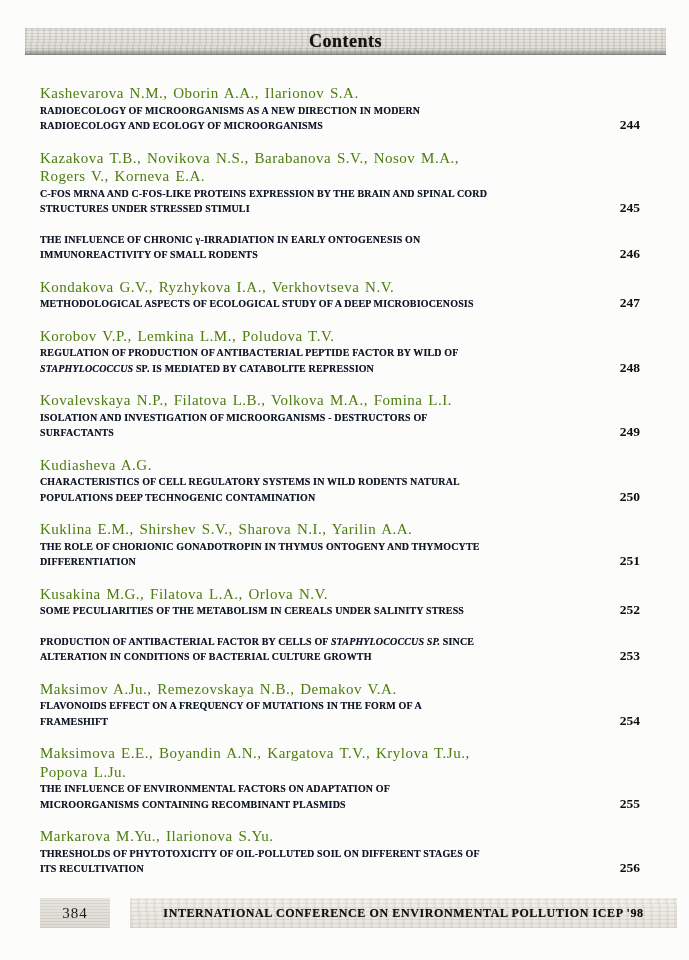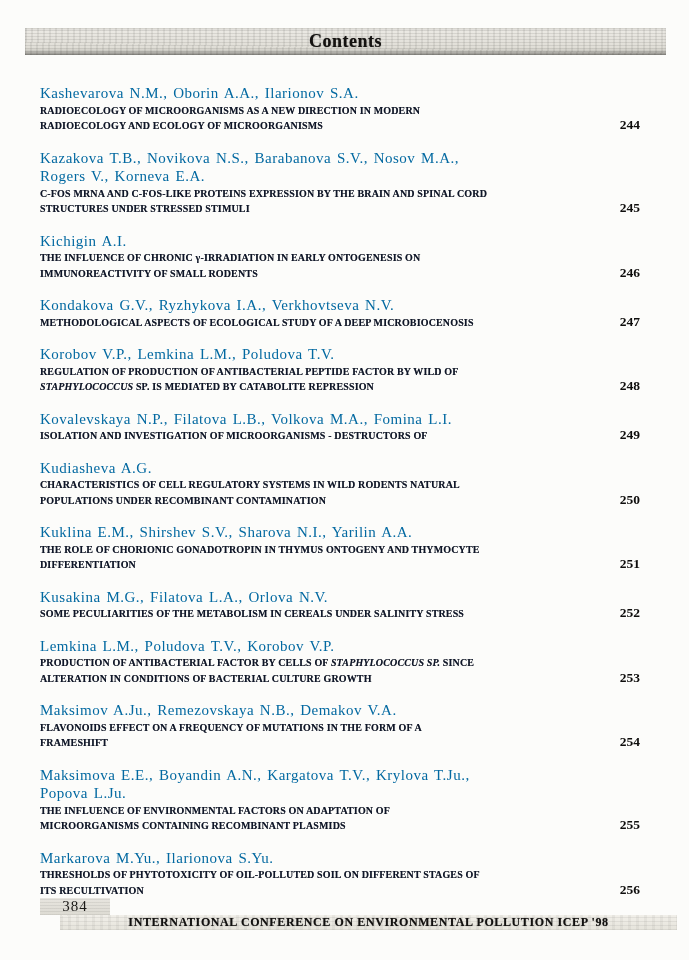--- a/index.html
+++ b/index.html
@@ -54,21 +54,21 @@
     margin-bottom: 15px;
   }
   .entry-body {
     width: 566px;
   }
   .author-line {
     font-size: 15px;
     line-height: 18.5px;
     letter-spacing: 0.5px;
     word-spacing: 1.5px;
-    color: #0369a1;
+    color: #4d7c0f;
   }
   .title-line {
     font-size: 10px;
     font-weight: bold;
     line-height: 15.5px;
     letter-spacing: 0.15px;
     color: #0f172a;
     text-shadow: 0 0 0.6px rgba(14,13,12,0.55);
   }
   .title-line .it { font-style: italic; }
@@ -83,21 +83,20 @@
   }
   
   .footer {
     position: absolute;
     left: 40px;
     right: 12px;
     top: 898px;
     height: 30px;
     display: flex;
     align-items: stretch;
-    flex-direction: column;
   }
   .footer-pagebox {
     display: flex;
     align-items: center;
     justify-content: center;
     width: 70px;
     background:
       repeating-linear-gradient(0deg, rgba(40,40,36,0.08) 0 1px, transparent 1px 3px),
       linear-gradient(#e7e5df, #dddbd3);
     font-size: 15px;
@@ -157,23 +156,20 @@
             <div class="title-line"><span>C-FOS MRNA AND C-FOS-LIKE PROTEINS EXPRESSION BY THE BRAIN AND SPINAL CORD</span></div>
             <div class="title-line"><span>STRUCTURES UNDER STRESSED STIMULI</span></div>
           </div>
       </div>
       <div class="entry-num">245</div>
     </div>
 
     <div class="entry">
       <div class="entry-body">
         <div>
-            <div class="author-line">Kichigin A.I.</div>
-          </div>
-        <div>
             <div class="title-line"><span>THE INFLUENCE OF CHRONIC γ-IRRADIATION IN EARLY ONTOGENESIS ON</span></div>
             <div class="title-line"><span>IMMUNOREACTIVITY OF SMALL RODENTS</span></div>
           </div>
       </div>
       <div class="entry-num">246</div>
     </div>
 
     <div class="entry">
       <div class="entry-body">
         <div>
@@ -199,33 +195,34 @@
       <div class="entry-num">248</div>
     </div>
 
     <div class="entry">
       <div class="entry-body">
         <div>
             <div class="author-line">Kovalevskaya N.P., Filatova L.B., Volkova M.A., Fomina L.I.</div>
           </div>
         <div>
             <div class="title-line"><span>ISOLATION AND INVESTIGATION OF MICROORGANISMS - DESTRUCTORS OF</span></div>
+            <div class="title-line"><span>SURFACTANTS</span></div>
           </div>
       </div>
       <div class="entry-num">249</div>
     </div>
 
     <div class="entry">
       <div class="entry-body">
         <div>
             <div class="author-line">Kudiasheva A.G.</div>
           </div>
         <div>
             <div class="title-line"><span>CHARACTERISTICS OF CELL REGULATORY SYSTEMS IN WILD RODENTS NATURAL</span></div>
-            <div class="title-line"><span>POPULATIONS UNDER RECOMBINANT CONTAMINATION</span></div>
+            <div class="title-line"><span>POPULATIONS DEEP TECHNOGENIC CONTAMINATION</span></div>
           </div>
       </div>
       <div class="entry-num">250</div>
     </div>
 
     <div class="entry">
       <div class="entry-body">
         <div>
             <div class="author-line">Kuklina E.M., Shirshev S.V., Sharova N.I., Yarilin A.A.</div>
           </div>
@@ -244,23 +241,20 @@
           </div>
         <div>
             <div class="title-line"><span>SOME PECULIARITIES OF THE METABOLISM IN CEREALS UNDER SALINITY STRESS</span></div>
           </div>
       </div>
       <div class="entry-num">252</div>
     </div>
 
     <div class="entry">
       <div class="entry-body">
-        <div>
-            <div class="author-line">Lemkina L.M., Poludova T.V., Korobov V.P.</div>
-          </div>
         <div>
             <div class="title-line"><span>PRODUCTION OF ANTIBACTERIAL FACTOR BY CELLS OF </span><span class="it">STAPHYLOCOCCUS SP.</span><span> SINCE</span></div>
             <div class="title-line"><span>ALTERATION IN CONDITIONS OF BACTERIAL CULTURE GROWTH</span></div>
           </div>
       </div>
       <div class="entry-num">253</div>
     </div>
 
     <div class="entry">
       <div class="entry-body">

